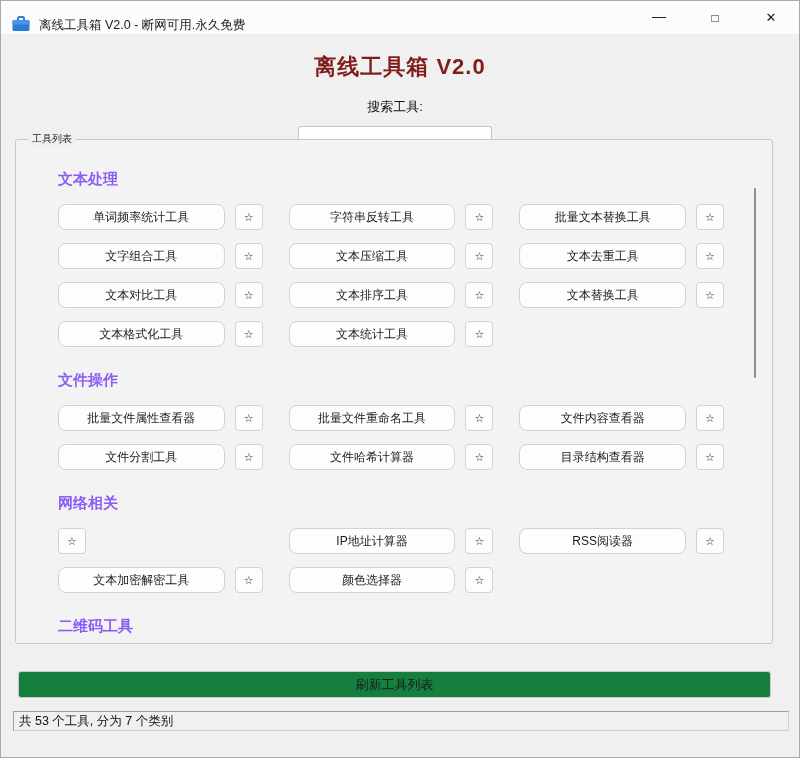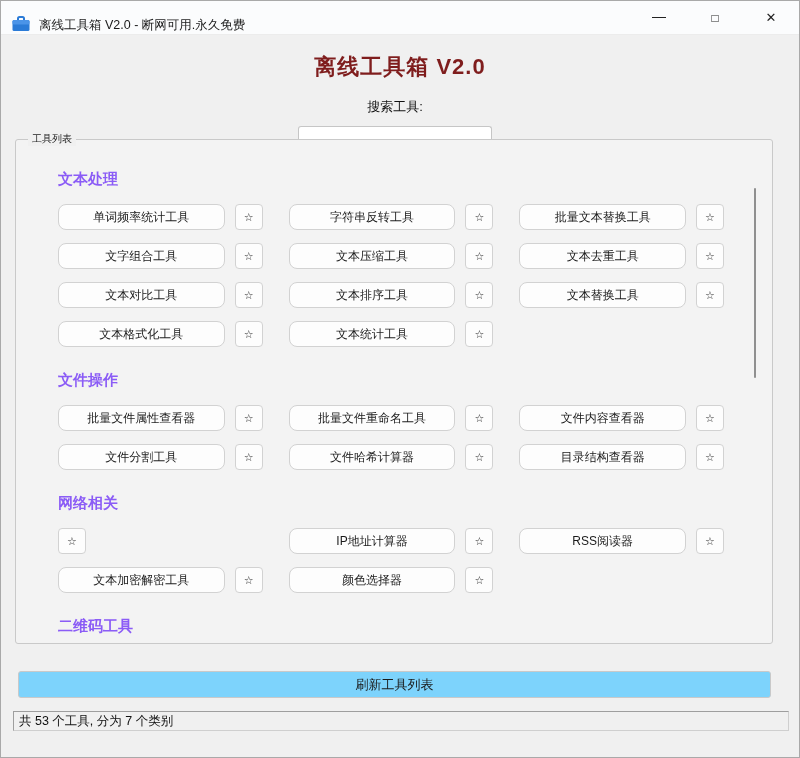--- a/index.html
+++ b/index.html
@@ -73,21 +73,21 @@
   .scrollbar-track {
     position:absolute; top:10px; bottom:10px; right:14px; width:6px;
   }
   .scrollbar-thumb {
     position:absolute; top:38px; height:190px; width:2px; left:2px;
     background:#8f8f8f; border-radius:2px;
   }
   
   .refresh-btn {
     position:absolute; left:17px; right:28px; top:670px; height:27px;
-    background:#7dd3fc; border:1px solid #c9c9c9; border-radius:3px;
+    background:#15803d; border:1px solid #c9c9c9; border-radius:3px;
     font-size:13px; color:#1a1a1a; font-family:inherit; cursor:default;
   }
   .statusbar {
     position:absolute; left:12px; right:10px; top:710px; height:20px;
     background:#f0f0f0; border:1px solid #9e9e9e; border-right-color:#cfcfcf;
     border-bottom-color:#cfcfcf; display:flex; align-items:center;
     padding-left:5px; font-size:12.5px; color:#111;
   }
 </style>
 </head>

